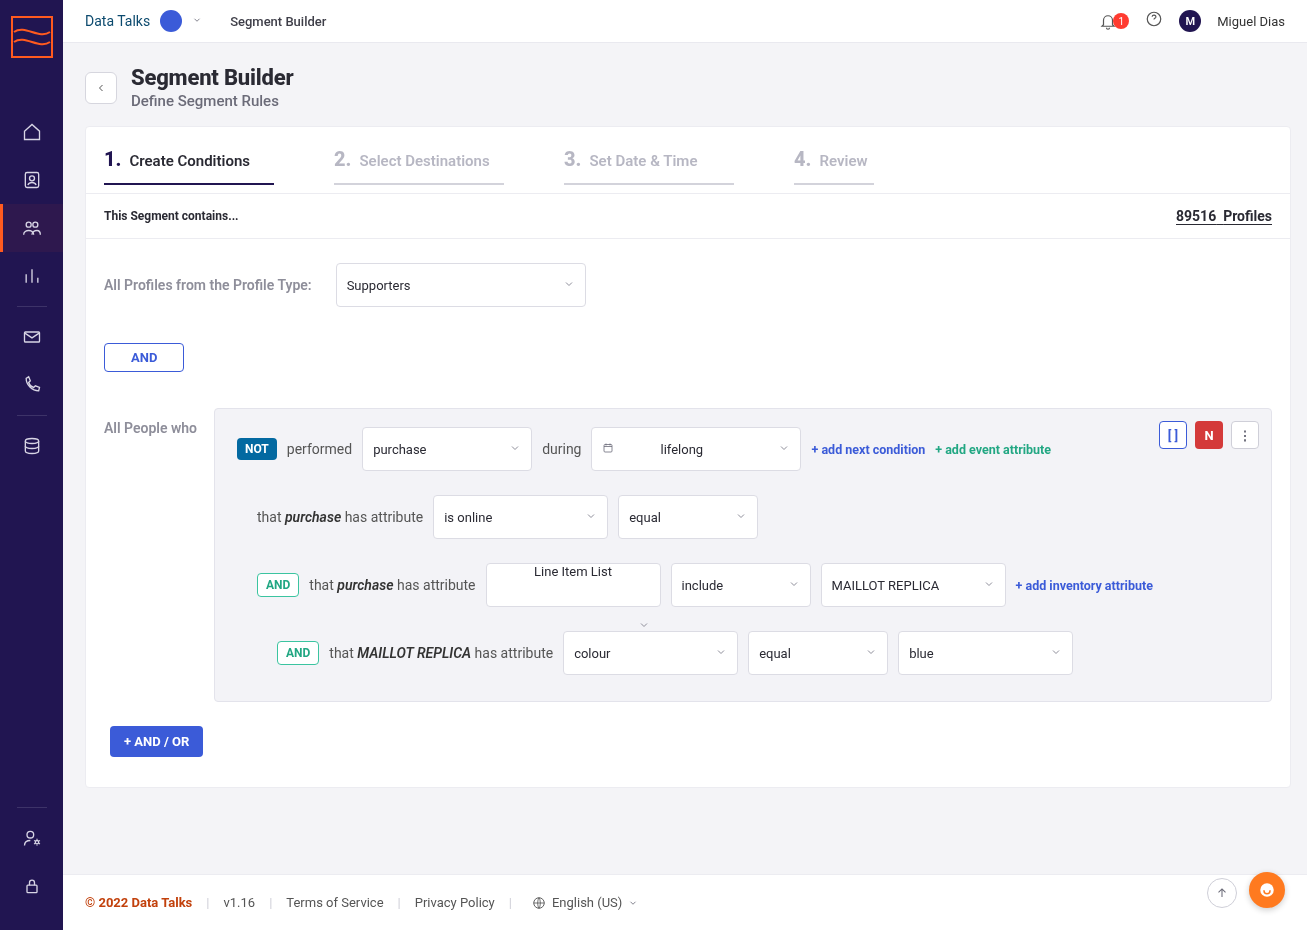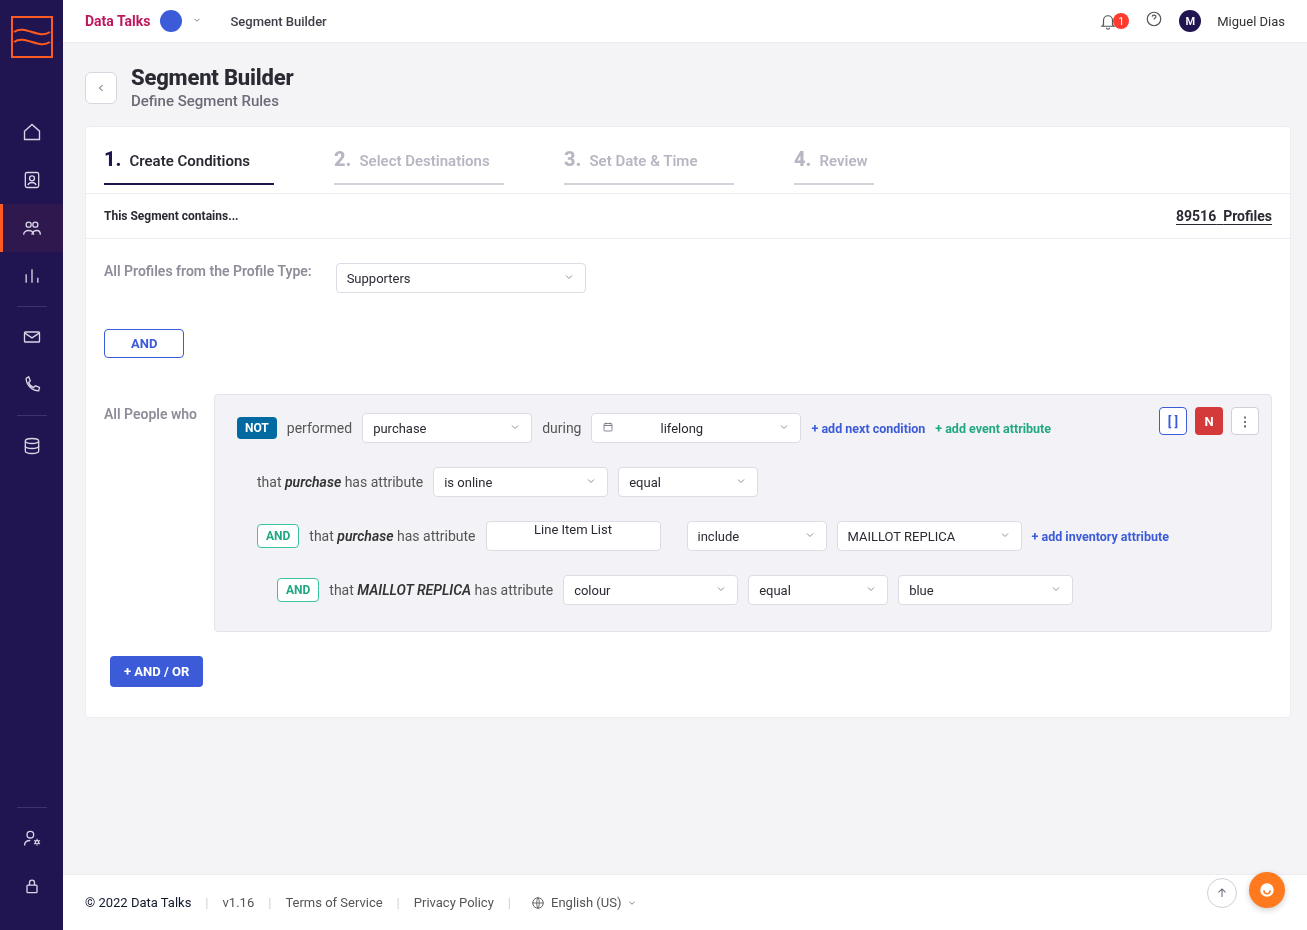--- a/index.html
+++ b/index.html
@@ -53,21 +53,21 @@
   .top-header {
     position: absolute;
     left: 63px; top: 0; right:0;
     height: 43px;
     background: #fff;
     border-bottom: 1px solid #e9e9ef;
     display: flex;
     align-items:center;
     padding: 0 22px;
   }
-  .org-name { font-weight: 700; font-size: 14px; color:#be185d; }
+  .org-name { font-weight: 400; font-size: 14px; color:#0c4a6e; }
   .org-dot { width:22px; height:22px; border-radius:50%; background:#3b5bd8; margin-left:10px; }
   .chevron-down-small { margin-left:10px; font-size:12px; color:#6b6b78;}
   .breadcrumb { margin-left: 28px; font-size: 13px; color:#3e3e48; font-weight:500;}
   .header-right { margin-left: auto; display:flex; align-items:center; gap:16px; }
   .bell-wrap { position:relative; display:flex; align-items:center;}
   .notif-badge {
     background:#ff3b30; color:#fff; width:16px; height:16px; border-radius:50%;
     font-size:10px; display:flex; align-items:center; justify-content:center;
     margin-left:-4px; position:relative; top:0px;
   }
@@ -105,25 +105,25 @@
   .section-bar {
     border-top:1px solid #ececf1;
     display:flex; justify-content:space-between; align-items:center;
     padding: 14px 18px;
   }
   .section-bar .label { font-size:12px; font-weight:700; color:#2a2a33;}
   .count-link { font-size:14px; font-weight:700; color:#2a2a33; text-decoration:underline; text-underline-offset:3px; cursor:pointer;}
   
   .builder-body { border-top:1px solid #ececf1; padding: 24px 18px 30px 18px;}
   
-  .profile-row { display:flex; gap:24px; margin-bottom:36px;}
+  .profile-row { display:flex; align-items:center; gap:24px; margin-bottom:36px;}
   .muted-label { font-size:14px; font-weight:600; color:#8e8e9a;}
   .dropdown {
     border:1px solid #dcdce4; background:#fff; border-radius:4px;
-    height:30px; display:flex; align-items:center; padding:0 10px;
+    height:44px; display:flex; align-items:center; padding:0 10px;
     font-size:13px; color:#2a2a33; cursor:pointer; gap:40px;
   }
   .dropdown .dd-icon { margin-right:6px; color:#6b6b78; font-size:12px;}
   .chev { margin-left:auto; color:#8e8e9a; font-size:12px;}
   
   .logic-badge-outline {
     border:1px solid #3b5bd8; color:#3b5bd8; background:#fff;
     padding: 6px 26px; border-radius:4px; font-size:13px; font-weight:700;
     display:inline-block;
   }
@@ -162,21 +162,21 @@
   }
   
   
   .footer {
     position:absolute; left:63px; right:0; bottom:0; height:56px;
     background:#fff; border-top:1px solid #ececf1;
     display:flex; align-items:center; padding: 0 22px;
     font-size:13px; color:#555; gap:14px;
   }
   .footer .sep { color:#cfcfd8; margin: 0;}
-  .footer .bold { font-weight:400; color:#0f172a;}
+  .footer .bold { font-weight:700; color:#c2410c;}
   .footer-link { cursor:pointer;}
   .lang-select { display:flex; align-items:center; gap:6px; cursor:pointer; margin-left:6px;}
   
   
   .float-chat {
     position:absolute; right:22px; bottom:22px;
     width:36px; height:36px; border-radius:50%;
     background:#ff7a1f; display:flex; align-items:center; justify-content:center;
     box-shadow: 0 2px 6px rgba(0,0,0,0.2);
   }
@@ -413,21 +413,21 @@
             <span class="and-badge-sm">AND</span>
             <span class="plain-text">
               <span>that </span><span class="italic">purchase</span><span> has attribute</span>
             </span>
             <div class="dropdown" style="width:175px;flex-direction:column;">
               <span>Line Item List</span>
               <span class="chev"><svg width="12" height="12" viewBox="0 0 24 24">
                     <path d="M6 9l6 6 6-6" stroke="#8e8e9a" stroke-width="2" fill="none"></path>
                   </svg></span>
             </div>
-            <div class="dropdown" style="width:140px;margin-left:16px;">
+            <div class="dropdown" style="width:140px;">
               <span>include</span>
               <span class="chev"><svg width="12" height="12" viewBox="0 0 24 24">
                     <path d="M6 9l6 6 6-6" stroke="#8e8e9a" stroke-width="2" fill="none"></path>
                   </svg></span>
             </div>
             <div class="dropdown" style="width:185px;">
               <span>MAILLOT REPLICA</span>
               <span class="chev"><svg width="12" height="12" viewBox="0 0 24 24">
                     <path d="M6 9l6 6 6-6" stroke="#8e8e9a" stroke-width="2" fill="none"></path>
                   </svg></span>

